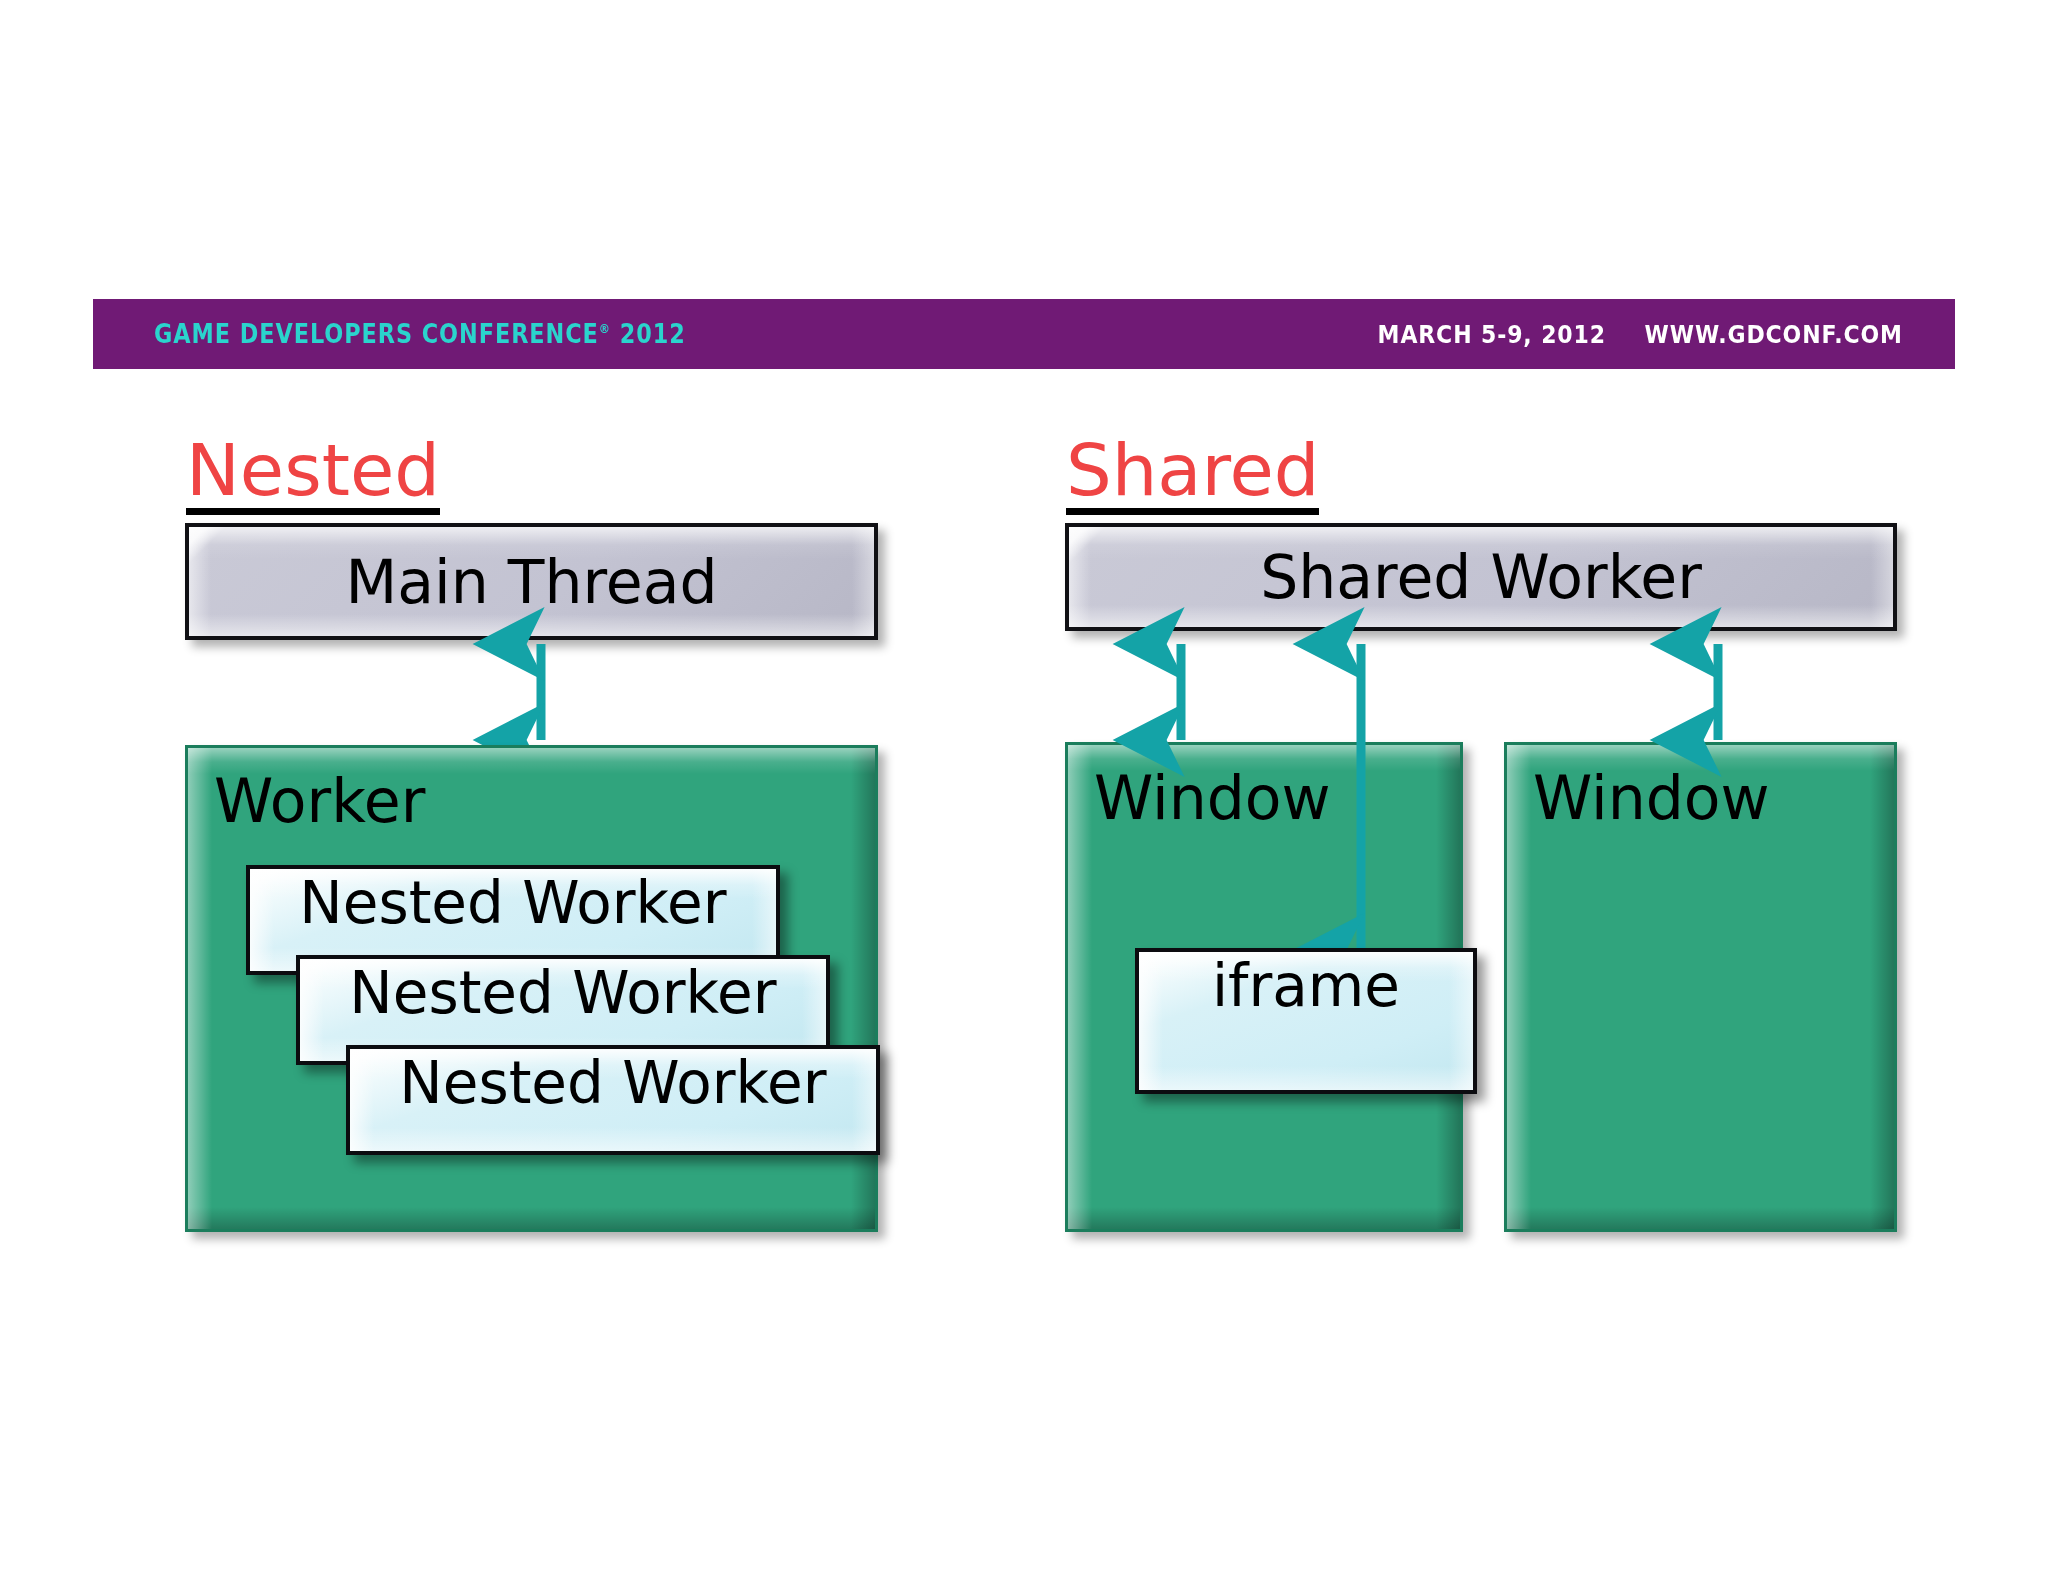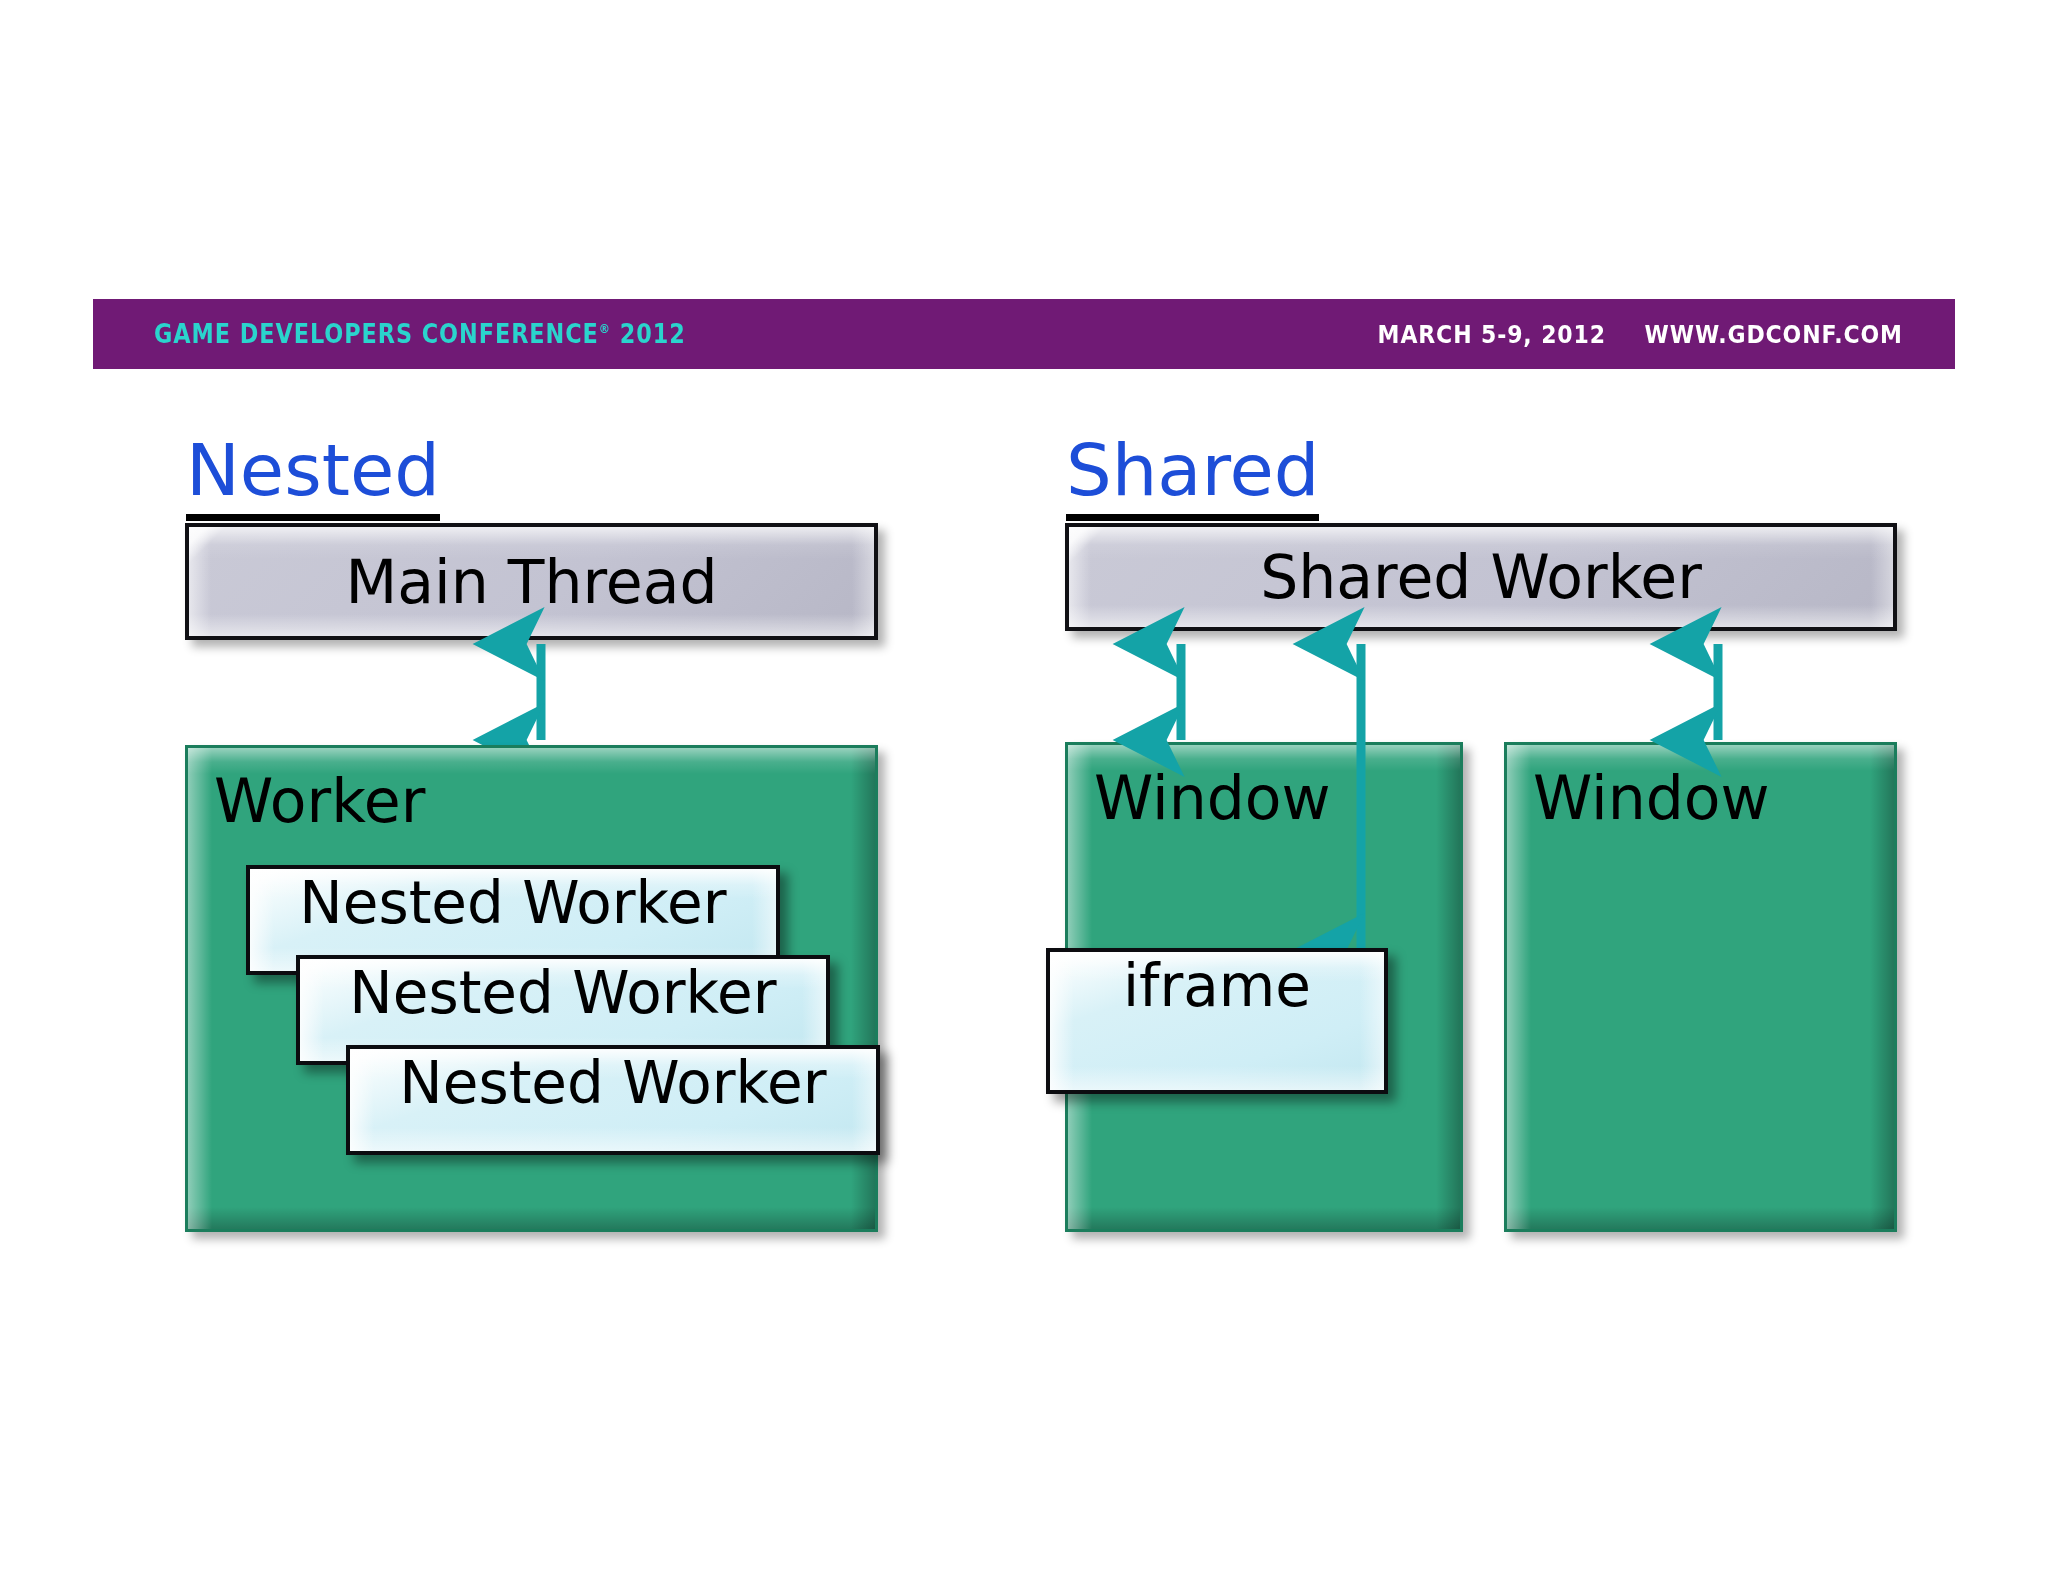--- a/index.html
+++ b/index.html
@@ -69,25 +69,25 @@
     display: inline-block;
     width: 44px;
   }
 
   
   .section-title {
     position: absolute;
     font-family: "DejaVu Sans", sans-serif;
     font-size: 72px;
     font-weight: normal;
-    color: #1d4ed8;
+    color: #ef4444;
     line-height: 1;
     white-space: nowrap;
     border-bottom: 7px solid #000000;
-    padding-bottom: 8px;
+    padding-bottom: 2px;
   }
   #title-nested { left: 186px; top: 434px; }
   #title-shared { left: 1066px; top: 434px; }
 
   
   .box {
     position: absolute;
     box-sizing: border-box;
     box-shadow: 7px 7px 9px rgba(0,0,0,0.30);
   }
@@ -258,21 +258,21 @@
   <div class="arrow" style="left:1687px; top:636px; width:62px; height:112px; z-index:6;">
     <svg width="62" height="112" viewBox="0 0 62 112">
       <line x1="31" y1="104" x2="31" y2="8" stroke="#14a3a7" stroke-width="9" marker-start="url(#mk-down)" marker-end="url(#mk-up)"></line>
     </svg>
   </div>
 
   <div class="box box-green" style="left:1065px; top:742px; width:398px; height:490px;">
     <span class="box-label">Window</span>
   </div>
 
-  <div class="box box-blue" style="left:1046px; top:948px; width:342px; height:146px; z-index:7;">
+  <div class="box box-blue" style="left:1135px; top:948px; width:342px; height:146px; z-index:7;">
     <span class="box-label">iframe</span>
   </div>
 
   <div class="box box-green" style="left:1504px; top:742px; width:393px; height:490px;">
     <span class="box-label">Window</span>
   </div>
 
 </div>
 
 </body></html>

